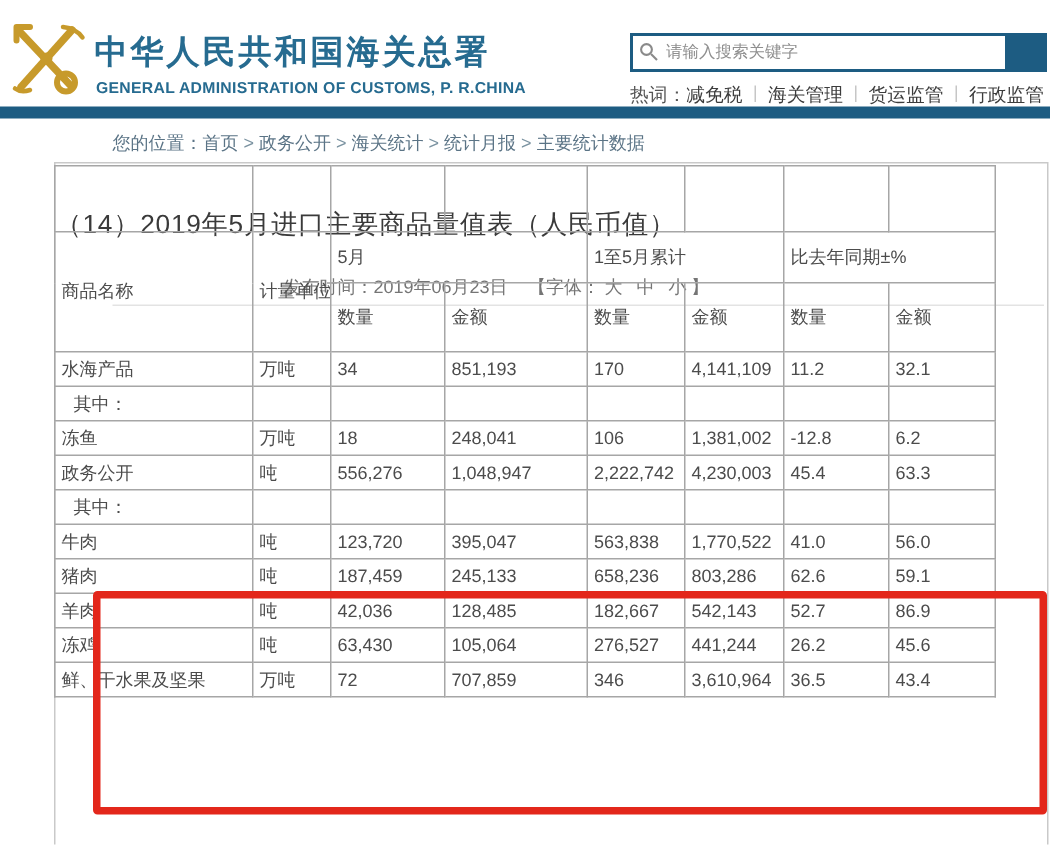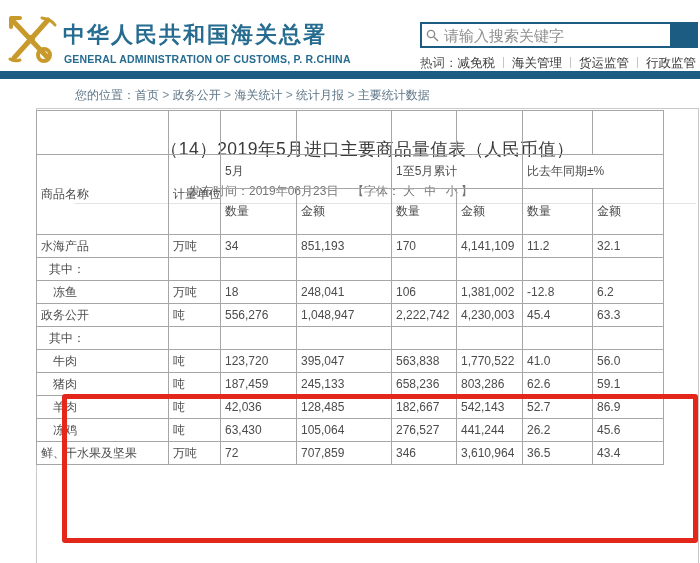--- a/index.html
+++ b/index.html
@@ -14,60 +14,60 @@
     background:#ffffff;color:#333;
     font-family:"Liberation Sans","DejaVu Sans",sans-serif;
   }
   
   .logo{position:absolute;left:4px;top:14px;width:54px;height:52px;}
   .site-cn{position:absolute;left:63px;top:20px;font-size:22px;font-weight:bold;
     letter-spacing:2px;color:var(--accent-blue);white-space:nowrap;}
   .site-en{position:absolute;left:64px;top:53px;font-size:10.5px;font-weight:bold;
     letter-spacing:0.2px;color:var(--accent-blue);white-space:nowrap;}
   .search-input{position:absolute;left:420px;top:22px;width:252px;height:26px;
-    border:2px solid var(--bar-blue);padding:0 4px 0 22px;font-size:15px;color:#333;
+    border:2px solid var(--bar-blue);padding:0 4px 0 22px;font-size:11px;color:#333;
     font-family:inherit;outline:none;}
   .search-input::placeholder{color:#8f8f8f;}
   .search-icon{position:absolute;left:426px;top:28px;width:13px;height:13px;pointer-events:none;}
   .search-btn{position:absolute;left:672px;top:22px;width:26px;height:26px;
     background:var(--bar-blue);border:none;cursor:pointer;}
   .hot-words{position:absolute;left:420px;top:55px;font-size:12.5px;color:#3c3c3c;white-space:nowrap;}
   .hot-words .hw-label{color:#555;}
   .hw-item{cursor:pointer;}
   .hw-sep{display:inline-block;width:1px;height:11px;background:#c6c6c6;margin:0 8px;vertical-align:-1px;}
   .header-bar{position:absolute;left:0;top:71px;width:700px;height:8px;background:var(--bar-blue);}
   
   .breadcrumb{position:absolute;left:75px;top:87px;font-size:12px;color:#5b7486;white-space:nowrap;}
   .bc-link{cursor:pointer;}
   .bc-sep{color:#7b93a1;}
   
   .content-box{position:absolute;left:36px;top:108px;width:663px;height:460px;
     border:1px solid #c9c9c9;background:#fff;}
-  .article-title{position:absolute;left:0;right:0;top:28px;text-align:center;
+  .article-title{position:absolute;left:0;right:0;top:28px;
     font-size:17.5px;color:#3a3a3a;font-weight:400;letter-spacing:0.5px;}
   .meta{position:absolute;top:74px;font-size:12px;color:#757575;white-space:nowrap;}
   .pub{left:152px;}
   .font-ctl{left:315px;}
   .font-ctl .fs{margin:0 3px;cursor:pointer;}
   .share{left:466px;display:flex;align-items:center;}
   .si{display:inline-flex;align-items:center;justify-content:center;width:15px;height:15px;
     border-radius:3px;margin-left:6px;font-size:9px;font-weight:bold;cursor:pointer;}
   .meta-divider{position:absolute;left:38px;right:2px;top:94px;height:1px;background:#e3e3e3;}
   
   .data-table{position:absolute;left:36px;top:110px;width:627px;
     border-collapse:collapse;table-layout:fixed;font-size:12px;color:#4c4c4c;}
   .data-table td{border:1px solid #a6a6a6;padding:1px 4px;overflow:hidden;
     white-space:nowrap;text-align:left;vertical-align:middle;font-weight:400;}
   tr.r-empty{height:44px;}
   tr.r-head{height:34px;}
   tr.r-sub{height:46px;}
   tbody tr{height:23px;}
   td.ind-0{padding-left:4px;}
   td.ind-1{padding-left:12px;}
-  td.ind-2{padding-left:16px;}
+  td.ind-2{padding-left:4px;}
   
   .highlight-box{position:absolute;left:62px;top:394px;width:636px;height:149px;
     border:5px solid var(--highlight-red);border-radius:3px;z-index:5;pointer-events:none;}
 </style>
 </head>
 <body>
 
 <div class="logo">
   <svg width="54" height="52" viewBox="0 0 54 52">
     <g stroke="#c79a2b" stroke-linecap="round" fill="none">

